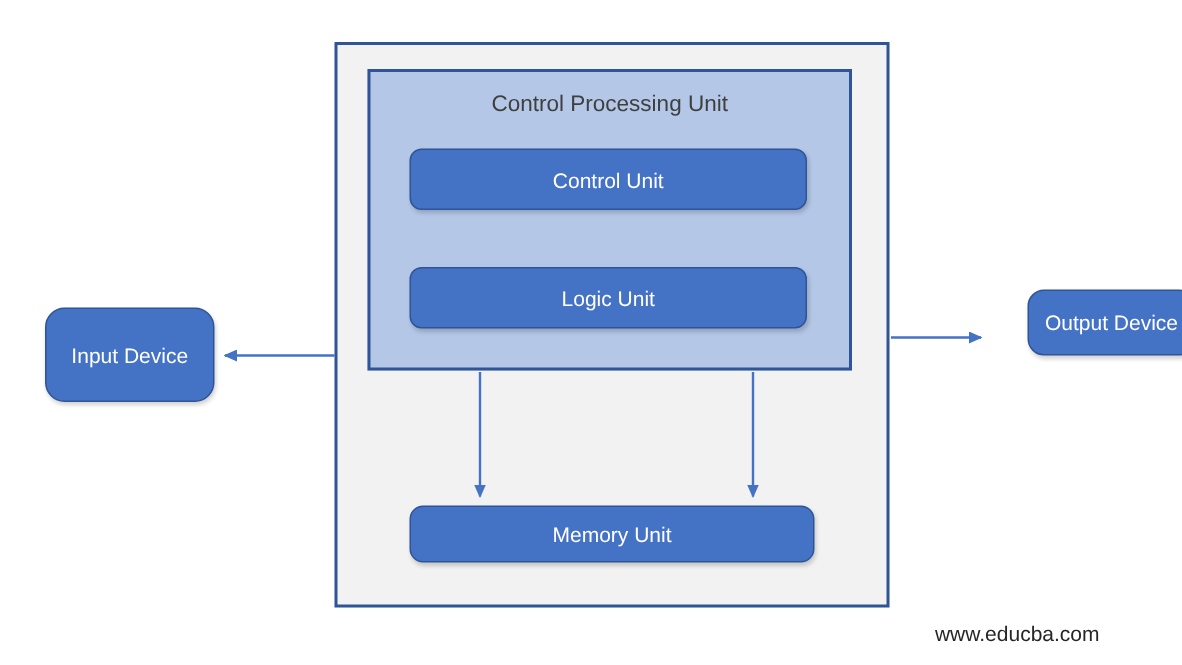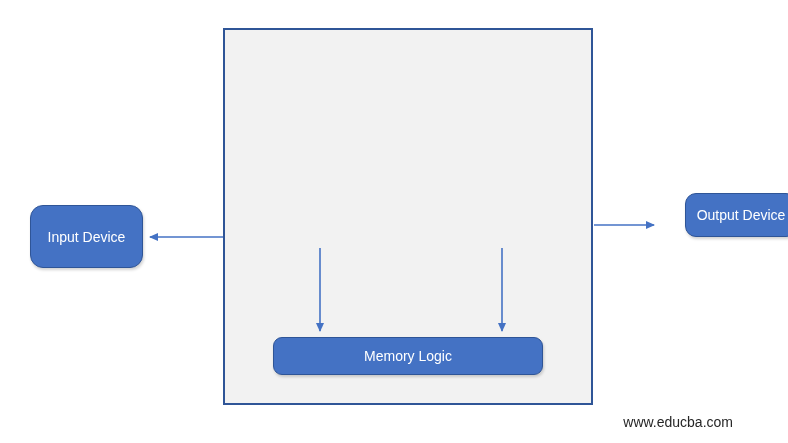--- a/index.html
+++ b/index.html
@@ -70,23 +70,32 @@
       </marker>
     </defs>
     <line x1="223" y1="237" x2="150" y2="237" marker-end="url(#ah)"></line>
     <line x1="594" y1="225" x2="654" y2="225" marker-end="url(#ah)"></line>
     <line x1="320" y1="248" x2="320" y2="331" marker-end="url(#ah)"></line>
     <line x1="502" y1="248" x2="502" y2="331" marker-end="url(#ah)"></line>
   </svg>
 
   <div class="outer-box"></div>
 
+  <div class="cpu-box">
+    <div class="cpu-title">Control Processing Unit</div>
+    <div class="node unit-bar control-unit">
+      <span>Control Unit</span>
+    </div>
+    <div class="node unit-bar logic-unit">
+      <span>Logic Unit</span>
+    </div>
+  </div>
 
   <div class="node memory-unit">
-    <span>Memory Logic</span>
+    <span>Memory Unit</span>
   </div>
 
   <div class="node input-device">
     <span>Input Device</span>
   </div>
 
   <div class="node output-device">
     <span>Output Device</span>
   </div>
 

